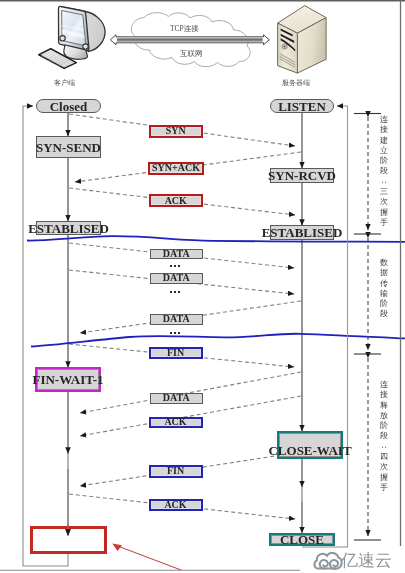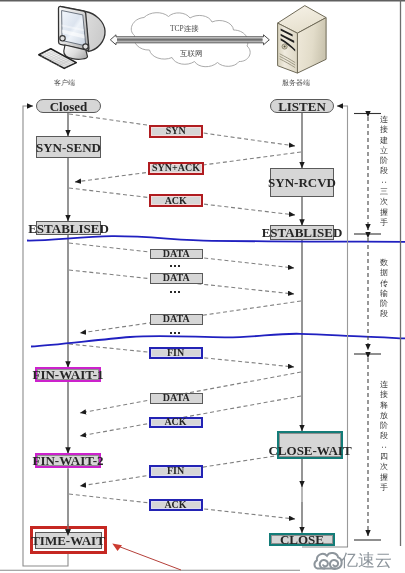--- a/index.html
+++ b/index.html
@@ -125,35 +125,29 @@
 
 <div class="box rnd" style="left:36px;top:99px;width:65px;height:14px;">
   <span>Closed</span>
 </div>
 <div class="box" style="left:36px;top:136px;width:65px;height:22px;">
   <span>SYN-SEND</span>
 </div>
 <div class="box" style="left:36px;top:221px;width:65px;height:14px;">
   <span>ESTABLISED</span>
 </div>
-<div class="box st-magenta" style="left:35px;top:367px;width:66px;height:15px;">
+<div class="box st-magenta" style="left:35px;top:367px;width:66px;height:25px;">
   <span>FIN-WAIT-1</span>
 </div>
-<div class="box st-magenta" style="left:35px;top:453px;width:66px;height:15px;">
-  <span>FIN-WAIT-2</span>
-</div>
 <div class="tw-outer" style="left:29.5px;top:526px;width:77.5px;height:28px;"></div>
-<div class="box" style="left:34.5px;top:532px;width:67px;height:17px;">
-  <span>TIME-WAIT</span>
-</div>
 
 <div class="box rnd" style="left:270px;top:99px;width:64px;height:14px;">
   <span>LISTEN</span>
 </div>
-<div class="box" style="left:270px;top:168px;width:64px;height:29px;">
+<div class="box" style="left:270px;top:168px;width:64px;height:15px;">
   <span>SYN-RCVD</span>
 </div>
 <div class="box" style="left:270px;top:225px;width:64px;height:15px;">
   <span>ESTABLISED</span>
 </div>
 <div class="box st-teal" style="left:277px;top:431px;width:66px;height:28px;align-items:flex-end;">
   <span>CLOSE-WAIT</span>
 </div>
 <div class="box st-teal" style="left:269px;top:533px;width:66px;height:13px;">
   <span>CLOSE</span>

